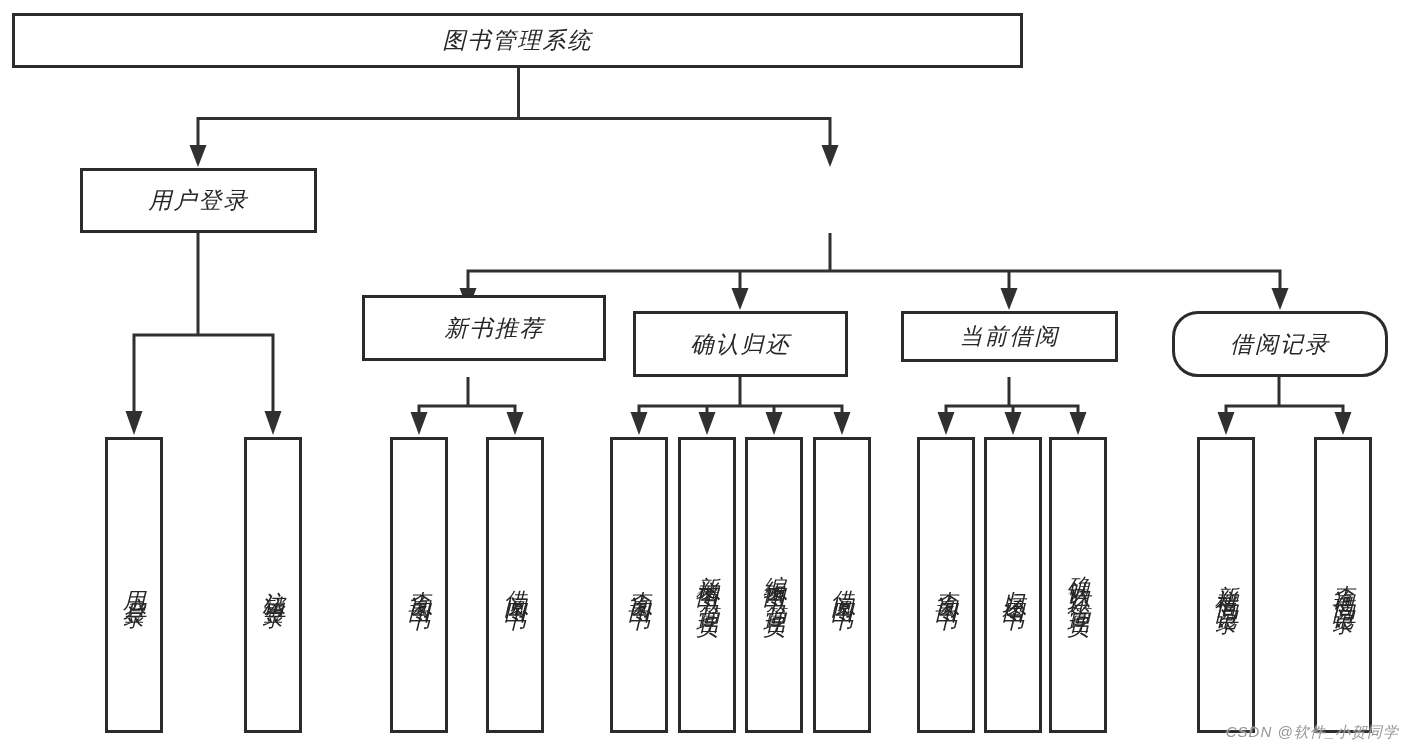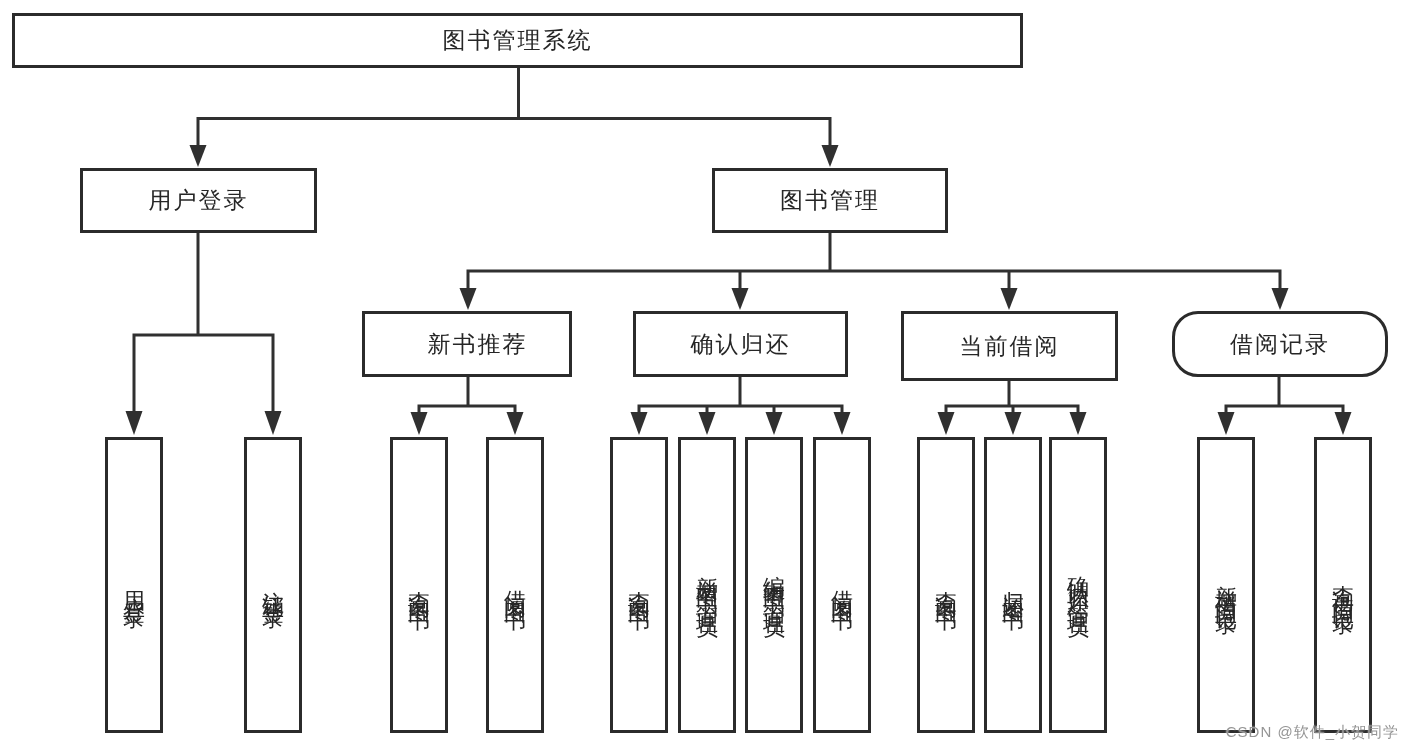--- a/index.html
+++ b/index.html
@@ -6,20 +6,21 @@
     --line:#303030;
     --border:#2b2b2b;
     --text:#262626;
     --bg:#ffffff;
   }
   html,body{margin:0;padding:0;background:#fff;}
   body{font-family:"Liberation Sans","DejaVu Sans",sans-serif;}
   .canvas{
     position:relative;width:1405px;height:747px;background:var(--bg);
     overflow:hidden;
+    font-style:italic;
   }
   .connectors{position:absolute;left:0;top:0;width:1405px;height:747px;}
   .connectors path{stroke:var(--line);stroke-width:3;fill:none;}
   .connectors polygon{fill:var(--line);stroke:none;}
   .box{
     position:absolute;box-sizing:border-box;background:#fff;
     border:3px solid var(--border);
     display:flex;align-items:center;justify-content:center;
     color:var(--text);font-size:23px;letter-spacing:2px;
     white-space:nowrap;
@@ -90,31 +91,28 @@
     </g>
   </svg>
 
   <div class="box" style="left:12px;top:13px;width:1011px;height:55px;">
     <span>图书管理系统</span>
   </div>
 
   <div class="box" style="left:80px;top:168px;width:237px;height:65px;">
     <span>用户登录</span>
   </div>
-  <div class="box" style="left:712px;top:168px;width:236px;height:65px;">
-    <span>图书管理</span>
-  </div>
 
-  <div class="box" style="left:362px;top:311px;width:210px;height:66px;padding-left:21px;">
+  <div class="box" style="left:362px;top:295px;width:244px;height:66px;padding-left:21px;">
     <span>新书推荐</span>
   </div>
   <div class="box" style="left:633px;top:311px;width:215px;height:66px;">
     <span>确认归还</span>
   </div>
-  <div class="box" style="left:901px;top:311px;width:217px;height:70px;">
+  <div class="box" style="left:901px;top:311px;width:217px;height:51px;">
     <span>当前借阅</span>
   </div>
   <div class="box" style="left:1172px;top:311px;width:216px;height:66px;border-radius:26px;">
     <span>借阅记录</span>
   </div>
 
   <div class="leaf" style="left:105px;top:437px;width:58px;height:296px;">
     <span>用户登录</span>
   </div>
   <div class="leaf" style="left:244px;top:437px;width:58px;height:296px;">

